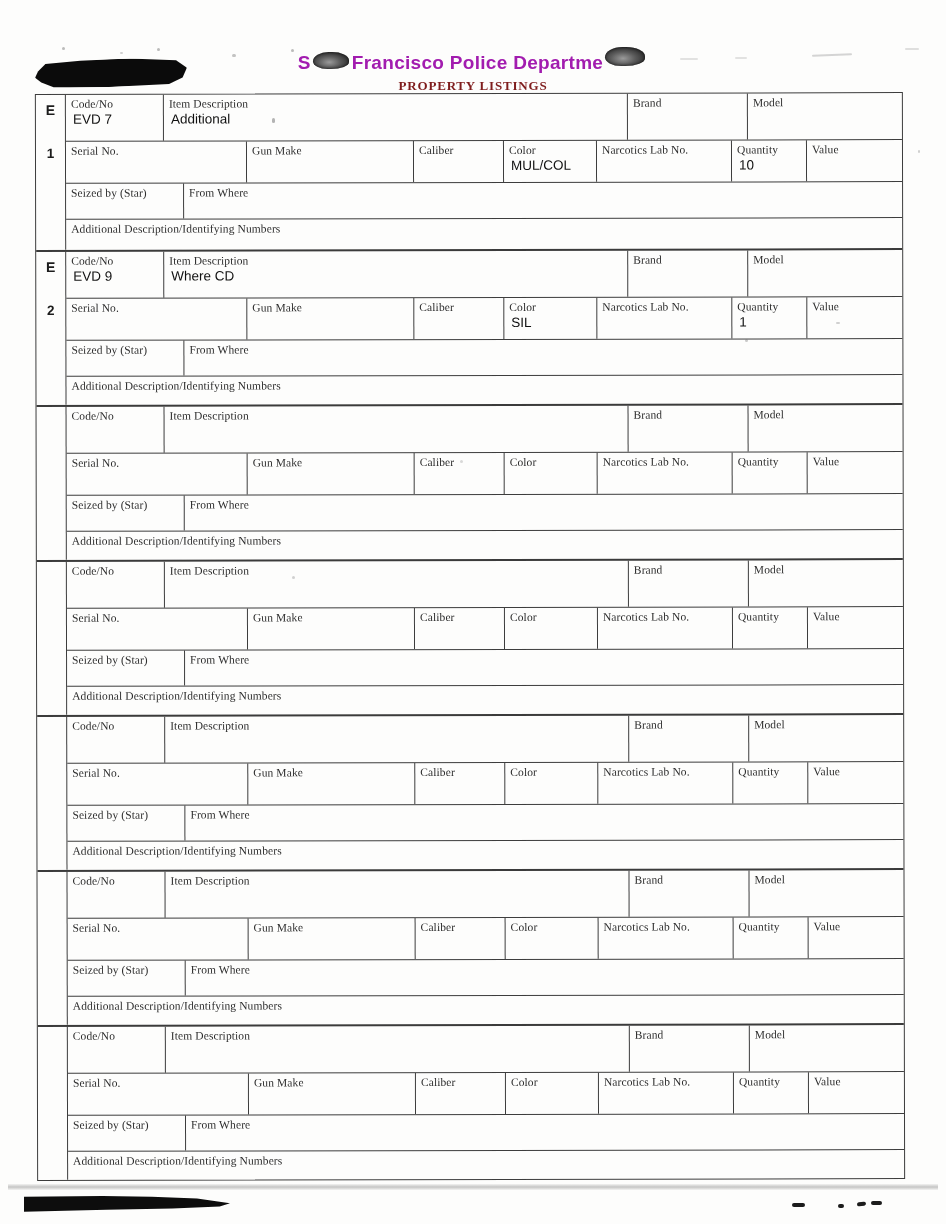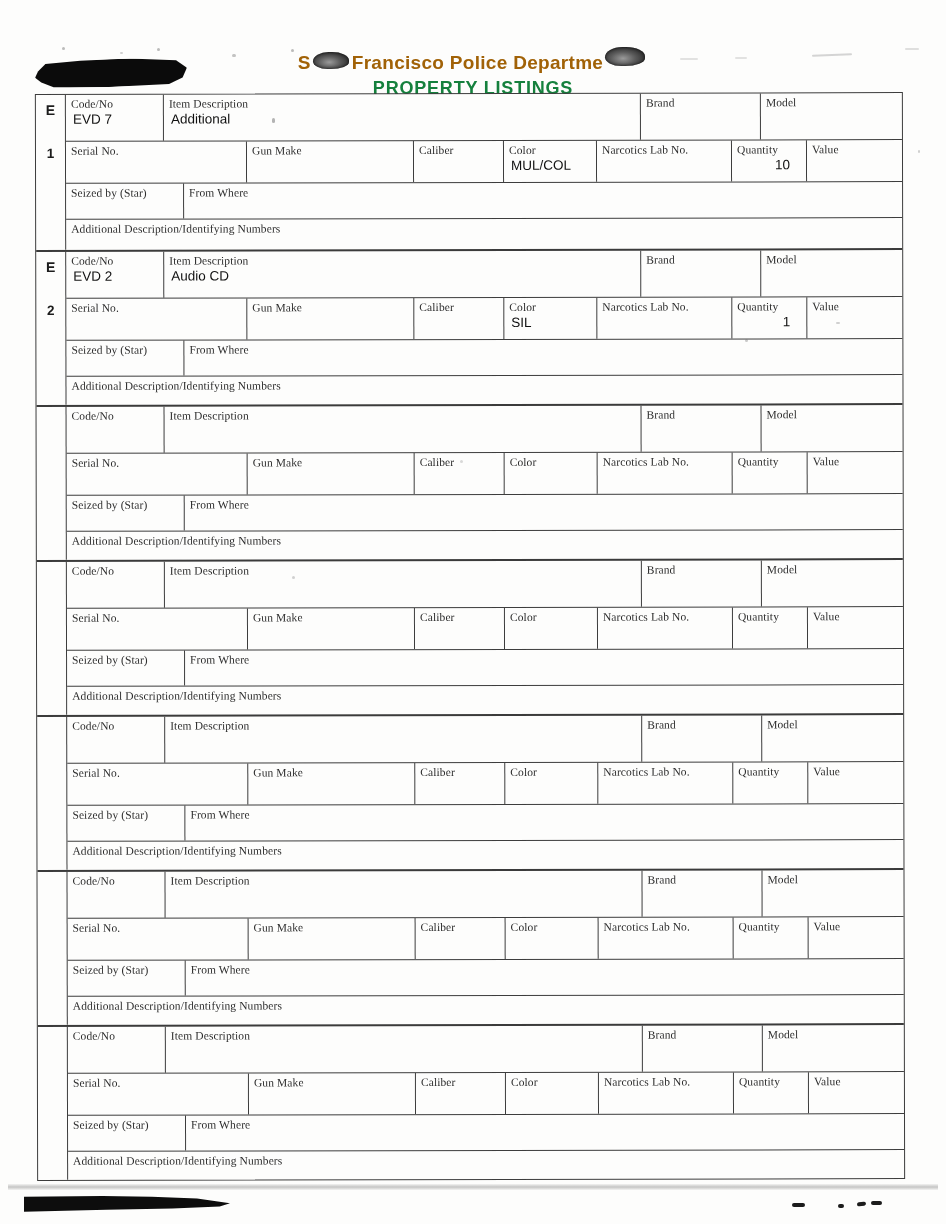--- a/index.html
+++ b/index.html
@@ -1,21 +1,21 @@
 <!DOCTYPE html>
 <html><head>
 <meta charset="utf-8">
 <style>
   html,body{margin:0;padding:0;background:#ffffff;}
   .page{position:relative;width:946px;height:1224px;margin:0 auto;background:#fdfdfc;overflow:hidden;
         font-family:"Liberation Serif", serif;}
   
   .header{position:absolute;top:47px;left:0;width:100%;text-align:center;}
-  .dept-line{font-family:"Liberation Sans", sans-serif;font-weight:bold;font-size:19px;color:#a16207;letter-spacing:.3px;text-align:center;}
-  .title-line{font-family:Liberation Sans, sans-serif;font-weight:bold;font-size:18px;color:#15803d;letter-spacing:.8px;margin-top:-2px;}
+  .dept-line{font-family:"Liberation Sans", sans-serif;font-weight:bold;font-size:19px;color:#a21caf;letter-spacing:.3px;text-align:center;}
+  .title-line{font-family:Liberation Serif, serif;font-weight:bold;font-size:13px;color:#7f1d1d;letter-spacing:.8px;margin-top:-2px;}
   .scribble{display:inline-block;width:36px;height:17px;vertical-align:middle;margin:0 3px 6px 2px;
     border-radius:48% 52% 55% 45% / 60% 55% 45% 50%;
     background:radial-gradient(ellipse at 45% 60%, #9a9a9a 0%, #5a5a5a 40%, #303030 72%, #262626 100%);
     box-shadow:inset 0 0 3px #111;}
   .scribble.s2{width:40px;height:19px;margin-bottom:14px;}
   
   .redaction-top{position:absolute;left:35px;top:59px;width:152px;height:28px;background:#0b0b0b;
     transform:rotate(-1.4deg);
     clip-path:polygon(2% 38%,7% 12%,30% 4%,62% 0%,93% 10%,100% 38%,97% 72%,88% 94%,45% 100%,12% 96%,4% 78%,0% 60%);}
   .redaction-bottom{position:absolute;left:24px;top:1196px;width:206px;height:16px;background:#0d0d0d;
@@ -27,27 +27,27 @@
   .margin-cell{width:30px;border-right:1.5px solid #3d3d3d;box-sizing:border-box;position:relative;
     font-family:"Liberation Sans", sans-serif;color:#1c1c1c;}
   .m-letter{position:absolute;top:7px;width:100%;text-align:center;font-size:14px;font-weight:600;}
   .m-number{position:absolute;top:51px;width:100%;text-align:center;font-size:13.5px;font-weight:700;}
   .rows{flex:1;display:flex;flex-direction:column;min-width:0;}
   .row{display:flex;box-sizing:border-box;}
   .row + .row{border-top:1.5px solid #3d3d3d;}
   .row1{height:46px}.row2{height:42px}.row3{height:36px}.row4{flex:1}
   .cell{box-sizing:border-box;padding:2px 4px 0 5px;overflow:hidden;}
   .cell + .cell{border-left:1.5px solid #3d3d3d;}
-  .c-codeno{width:97px}.c-itemdesc{flex:1}.c-brand{width:120px}.c-model{width:142px}
+  .c-codeno{width:97px}.c-itemdesc{flex:1}.c-brand{width:120px}.c-model{width:155px}
   .c-serial{width:180px}.c-gunmake{width:167px}.c-caliber{width:90px}.c-color{width:93px}
   .c-narc{width:135px}.c-qty{width:75px}.c-value{flex:1}
   .c-seized{width:117px}.c-fromwhere{flex:1}.c-additional{flex:1}
   .lbl{font-size:11.5px;color:#2d2d2d;line-height:1.25;letter-spacing:.1px;}
   .val{font-family:"Liberation Sans", sans-serif;font-size:13.5px;color:#101010;line-height:1.25;padding-left:2px;padding-top:1px;}
-  .c-qty .val{text-align:right;padding-right:12px;}
+  .c-qty .val{text-align:left;padding-right:12px;}
   
   .scan-band{position:absolute;left:8px;top:1184px;width:930px;height:6px;
     background:linear-gradient(to bottom, rgba(120,120,120,.08), rgba(80,80,80,.32), rgba(120,120,120,.07));}
   .frag{position:absolute;background:#1c1c1c;height:4px;border-radius:2px;}
   .f1{left:792px;top:1203px;width:13px;}
   .f2{left:838px;top:1204px;width:6px;}
   .f3{left:857px;top:1202px;width:9px;transform:rotate(-8deg);}
   .f4{left:871px;top:1201px;width:11px;}
   .noise{position:absolute;background:#6b6b6b;border-radius:2px;}
   .n1{left:62px;top:47px;width:3px;height:3px;opacity:.45;}
@@ -153,25 +153,25 @@
 
   <section class="block">
     <div class="margin-cell">
       <div class="m-letter">E</div>
       <div class="m-number">2</div>
     </div>
     <div class="rows">
       <div class="row row1">
         <div class="cell c-codeno">
           <div class="lbl">Code/No</div>
-          <div class="val">EVD 2</div>
+          <div class="val">EVD 9</div>
         </div>
         <div class="cell c-itemdesc">
           <div class="lbl">Item Description</div>
-          <div class="val">Audio CD</div>
+          <div class="val">Where CD</div>
         </div>
         <div class="cell c-brand">
           <div class="lbl">Brand</div>
           <div class="val"></div>
         </div>
         <div class="cell c-model">
           <div class="lbl">Model</div>
           <div class="val"></div>
         </div>
       </div>

